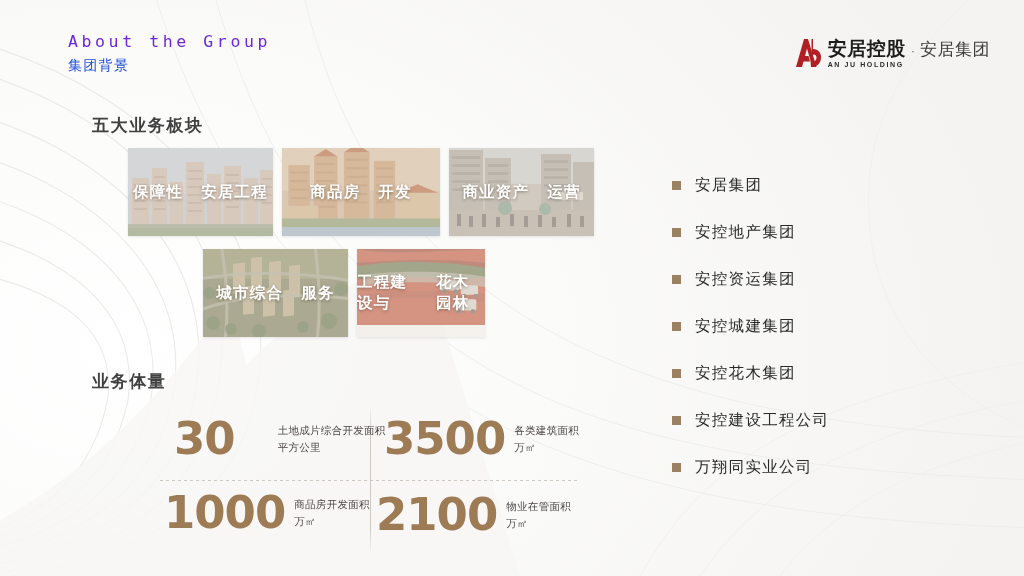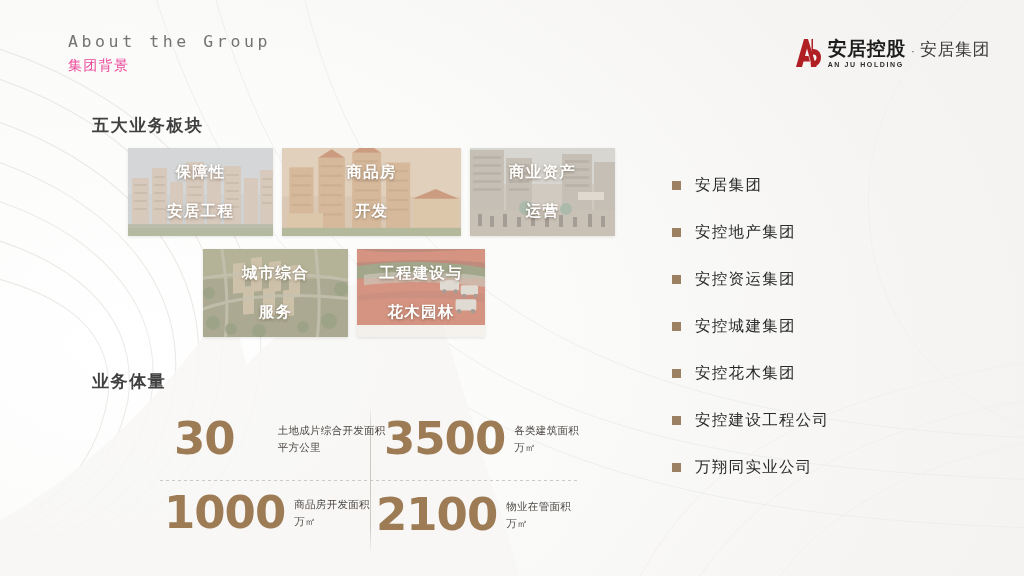--- a/index.html
+++ b/index.html
@@ -20,26 +20,26 @@
       linear-gradient(100deg,#fafaf9 0%,#f6f5f3 40%,#fbfaf8 70%,#ffffff 100%);
   }
   #bg-rays{ position:absolute; inset:0; opacity:.85; }
 
   
   .slide { position:relative; z-index:2; width:1024px; height:576px; }
 
   
   .header { position:absolute; left:68px; top:32px; }
   .hdr-en {
-    font-size:16.5px; letter-spacing:3.6px; color:#737373;
+    font-size:16.5px; letter-spacing:3.6px; color:#6d28d9;
     font-family:"DejaVu Sans Mono","Liberation Mono",monospace;
     font-weight:400; white-space:nowrap;
   }
   .hdr-cn {
-    margin-top:6px; font-size:14px; color:#ec4899; letter-spacing:1.3px;
+    margin-top:6px; font-size:14px; color:#1d4ed8; letter-spacing:1.3px;
     font-weight:400;
   }
 
   
   .logo { position:absolute; right:34px; top:38px; display:flex; align-items:center; gap:7px; }
   .logo-mark { width:27px; height:30px; flex:0 0 auto; }
   .logo-txt { display:flex; flex-direction:column; line-height:1; }
   .logo-cn-row { display:flex; align-items:baseline; gap:5px; }
   .logo-cn { font-size:19px; font-weight:700; color:#1d1d1d; letter-spacing:.5px; }
   .logo-dot { font-size:13px; color:#6d6d6d; }
@@ -59,27 +59,27 @@
   #cards-row-1 { left:128px; top:148px; gap:9px; }
   #cards-row-2 { left:203px; top:249px; gap:9px; }
 
   .card {
     position:relative; overflow:hidden;
     box-shadow:0 1px 3px rgba(0,0,0,.10);
   }
   .card .photo { position:absolute; inset:0; }
   .card .veil  { position:absolute; inset:0; background:rgba(236,228,219,.42); }
   .card .lbl {
-    position:absolute; inset:0; display:flex; flex-direction:column;
+    position:absolute; inset:0; display:flex; flex-direction:row;
     align-items:center; justify-content:center; gap:18px;
     color:#ffffff; font-weight:700; font-size:15.5px; letter-spacing:1.2px;
     text-shadow:0 1px 3px rgba(80,60,40,.55);
   }
   .c-w1 { width:145px; height:88px; }
-  .c-w2 { width:179px; height:88px; }
+  .c-w2 { width:158px; height:88px; }
   .c-w3 { width:145px; height:88px; }
   .c-w4 { width:145px; height:88px; }
   .c-w5 { width:128px; height:88px; }
 
   
   #stats { position:absolute; left:160px; top:404px; width:420px; height:152px; }
   .stat-grid { position:relative; width:100%; height:100%; }
   .v-divider {
     position:absolute; left:50%; top:2px; bottom:2px; width:1px;
     background:linear-gradient(180deg,rgba(190,185,178,0) 0%,rgba(190,185,178,.75) 18%,rgba(190,185,178,.75) 82%,rgba(190,185,178,0) 100%);

